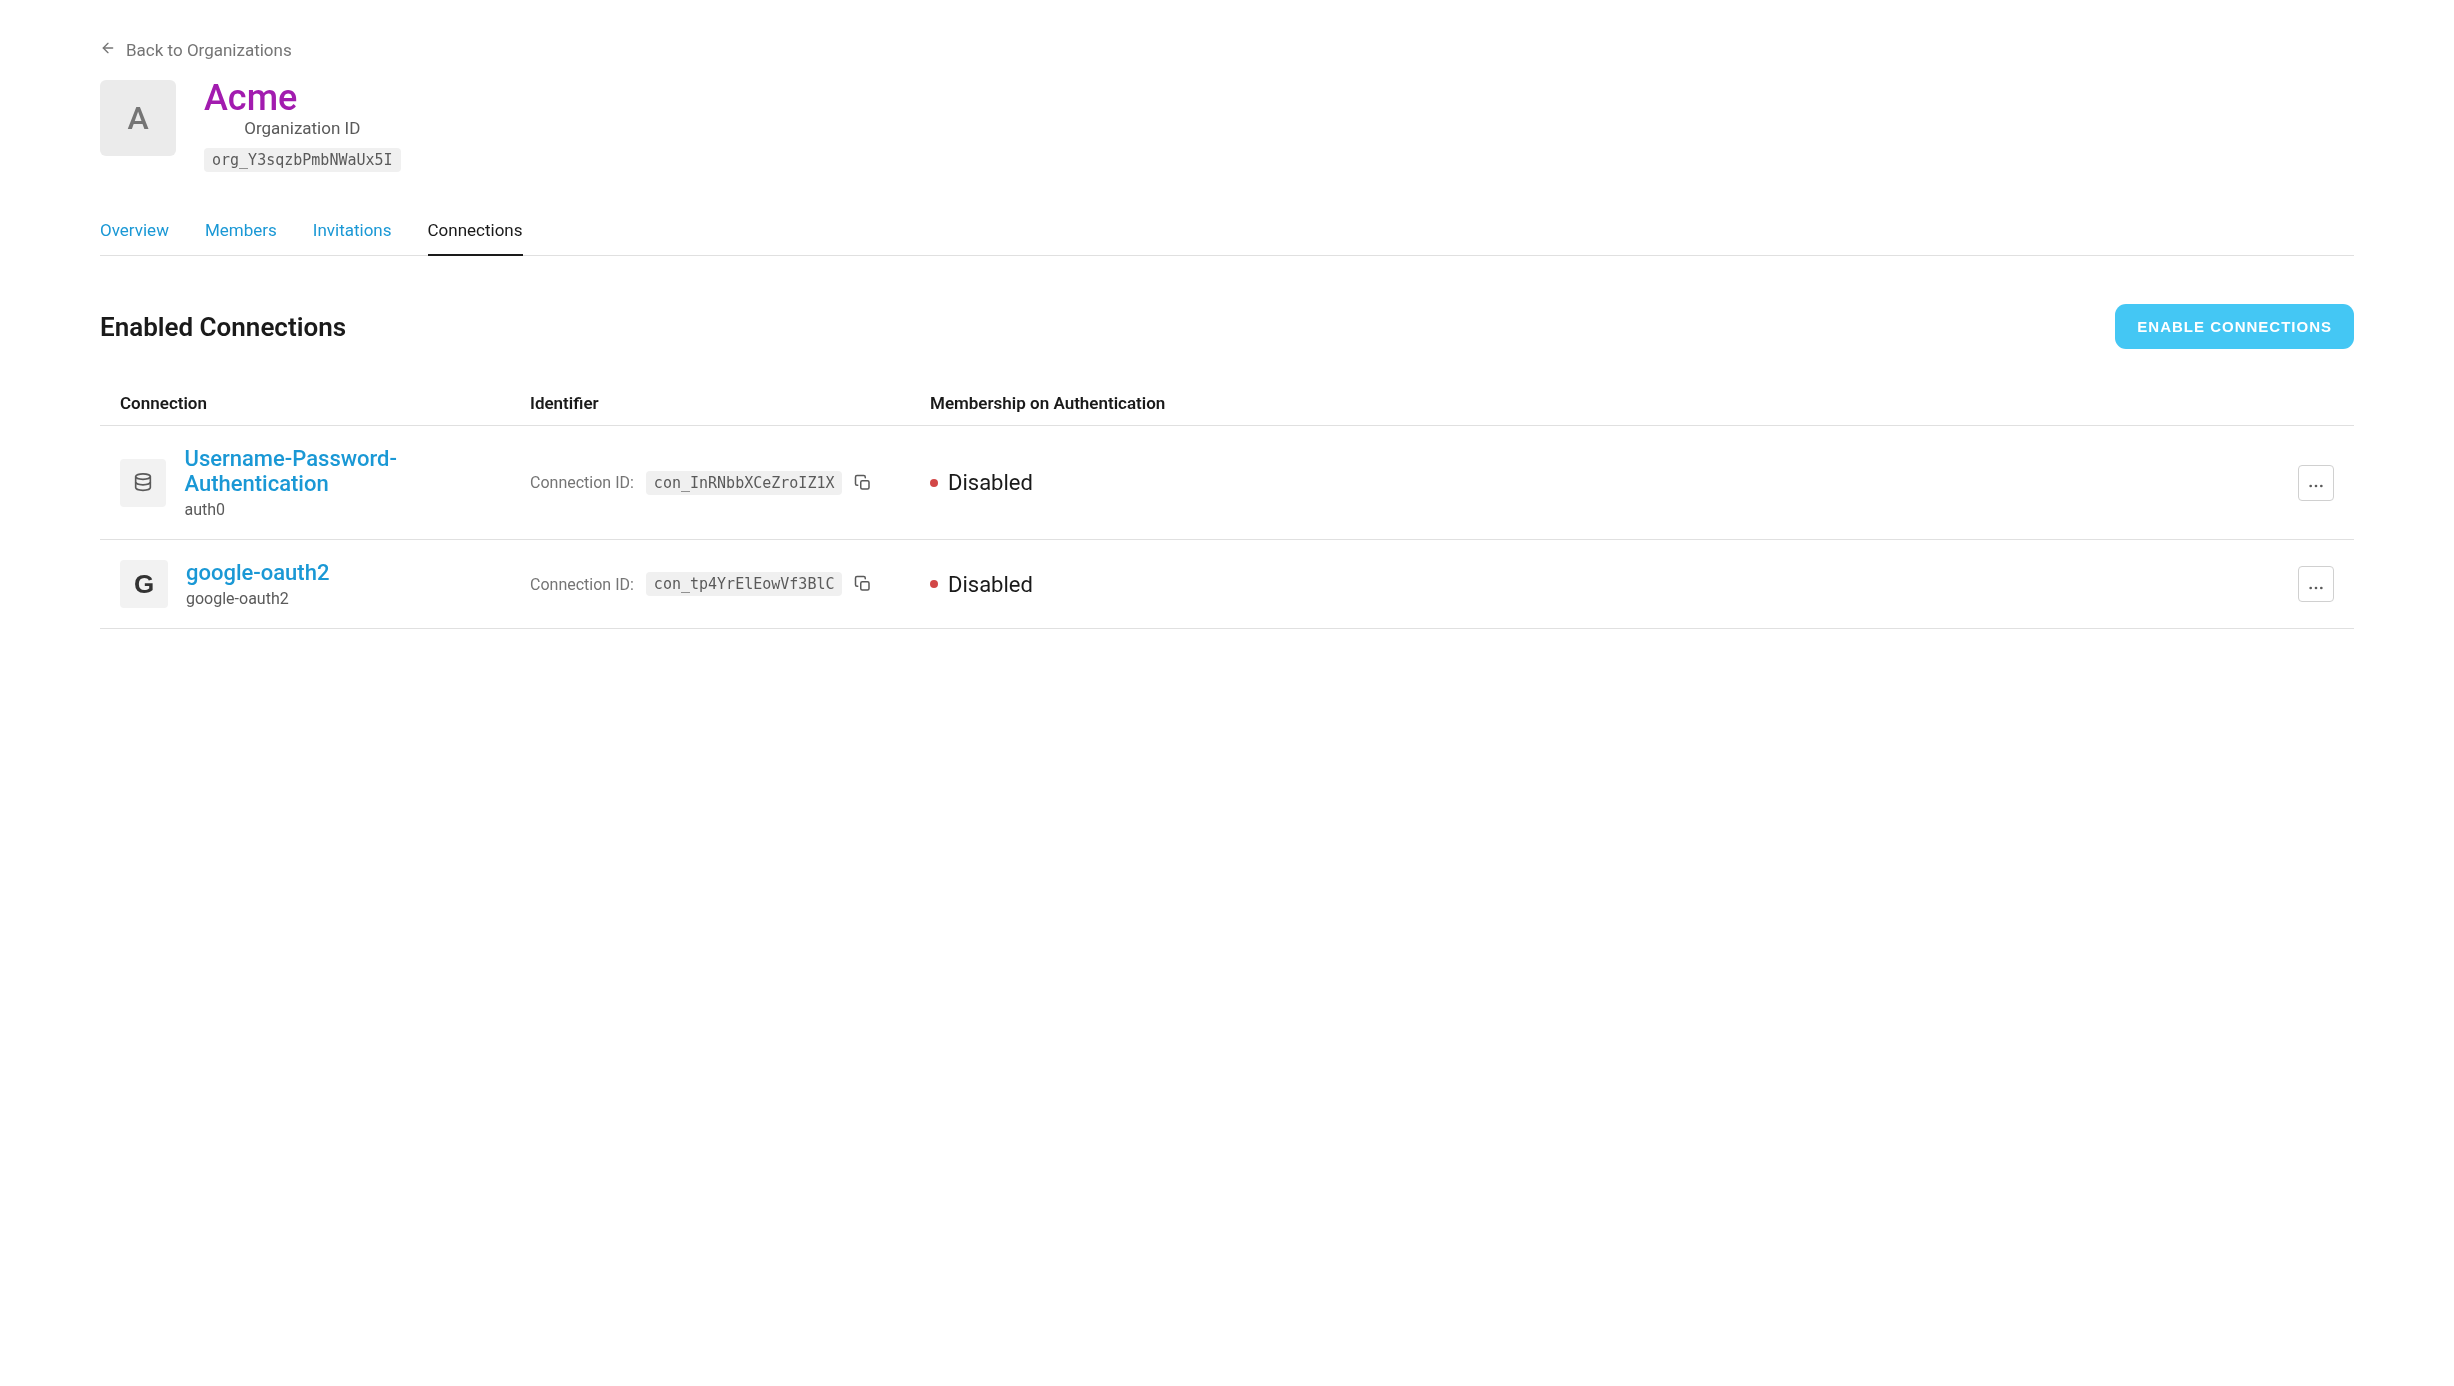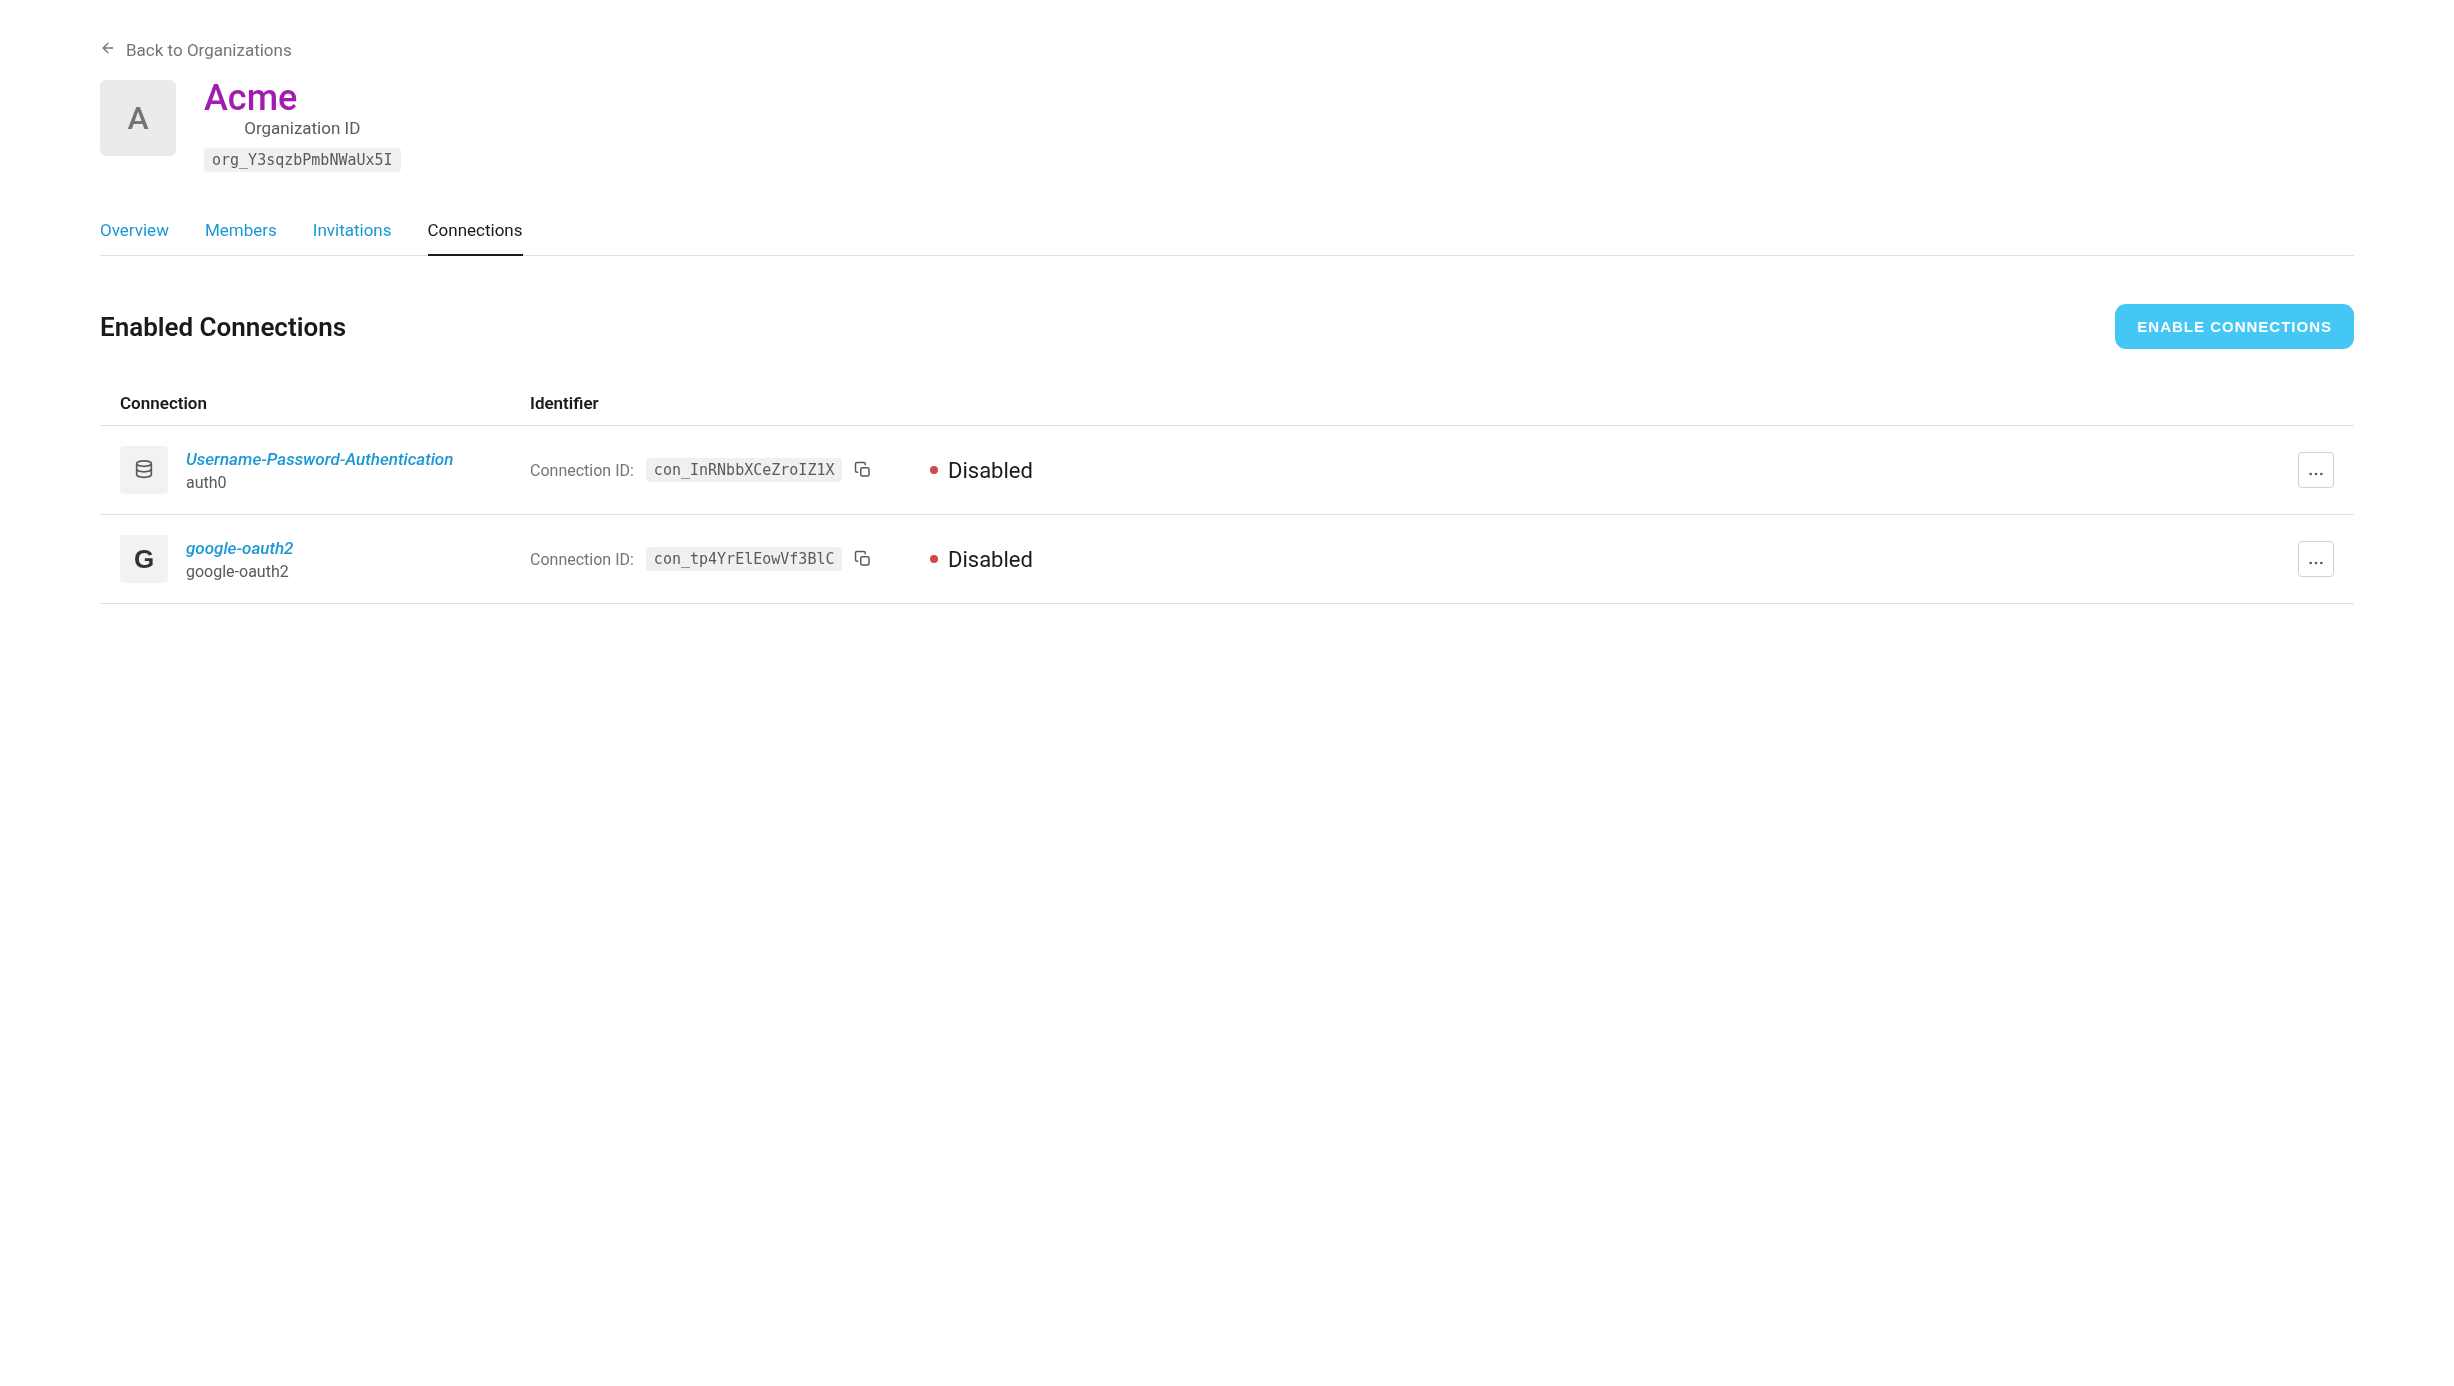--- a/index.html
+++ b/index.html
@@ -132,24 +132,23 @@
     border-radius: 4px;
     display: flex;
     align-items: center;
     justify-content: center;
     color: #5a5a5a;
   }
   .conn-icon svg { width: 22px; height: 22px; }
   .conn-icon .g-letter { font-size: 26px; font-weight: 700; color: #333; font-family: Arial, sans-serif; }
   .conn-name {
     color: #1a98d5;
-    font-size: 17px;
+    font-size: 22px;
     font-weight: 500;
     cursor: pointer;
-    font-style: italic;
   }
   .conn-sub {
     color: #5a5a5a;
     font-size: 16px;
     margin-top: 4px;
   }
   .id-cell {
     display: flex;
     align-items: center;
     gap: 12px;
@@ -233,20 +232,21 @@
 <div class="section-header">
   <h2 class="section-title">Enabled Connections</h2>
   <button class="enable-btn">ENABLE CONNECTIONS</button>
 </div>
 
 
 <div class="table">
   <div class="thead">
     <div>Connection</div>
     <div>Identifier</div>
+    <div>Membership on Authentication</div>
     <div></div>
   </div>
 
   <div class="trow">
     <div class="conn-cell">
       <div class="conn-icon">
         <svg viewBox="0 0 24 24" fill="none" stroke="currentColor" stroke-width="1.8">
             <ellipse cx="12" cy="5" rx="8" ry="3"></ellipse>
             <path d="M4 5v6c0 1.7 3.6 3 8 3s8-1.3 8-3V5"></path>
             <path d="M4 11v6c0 1.7 3.6 3 8 3s8-1.3 8-3v-6"></path>

